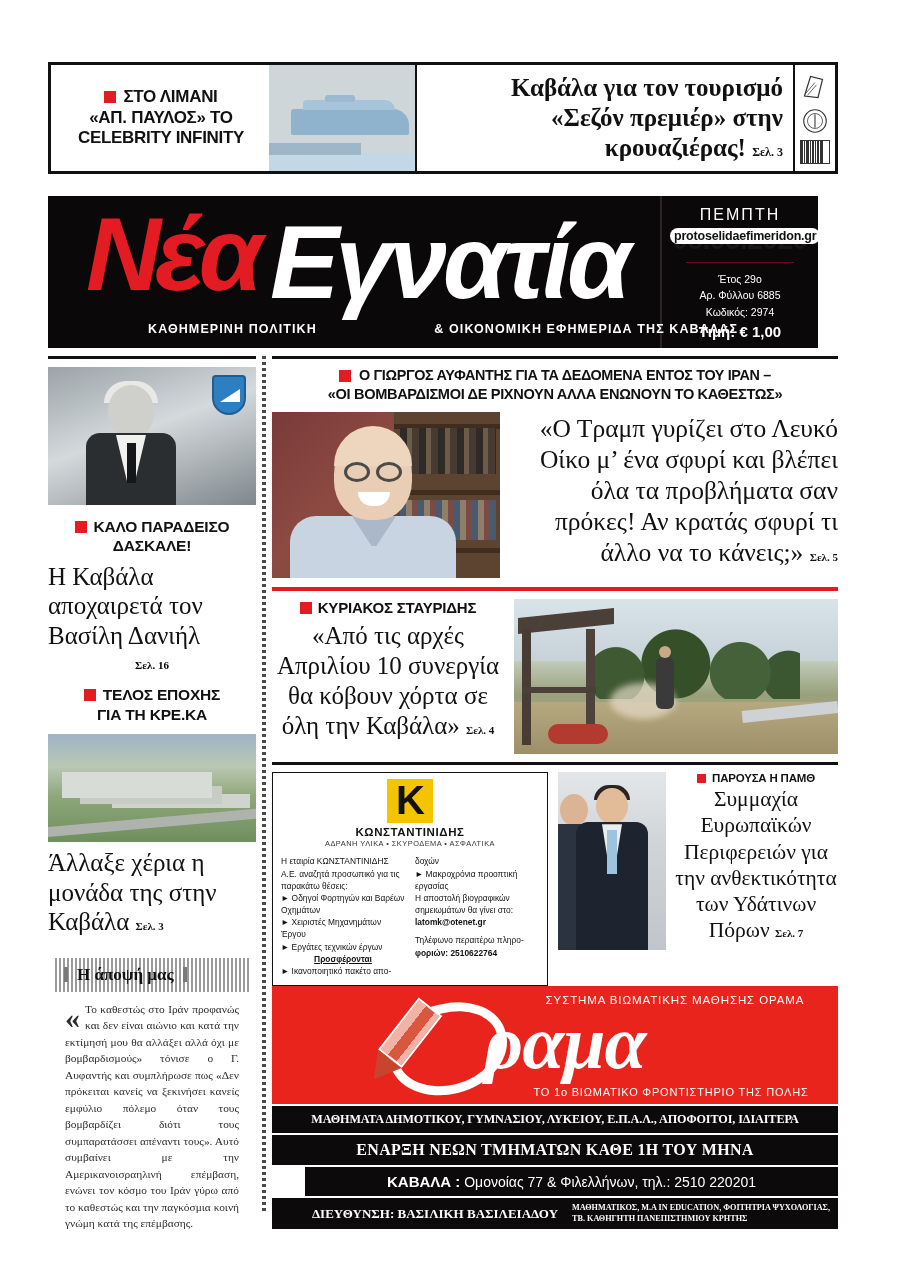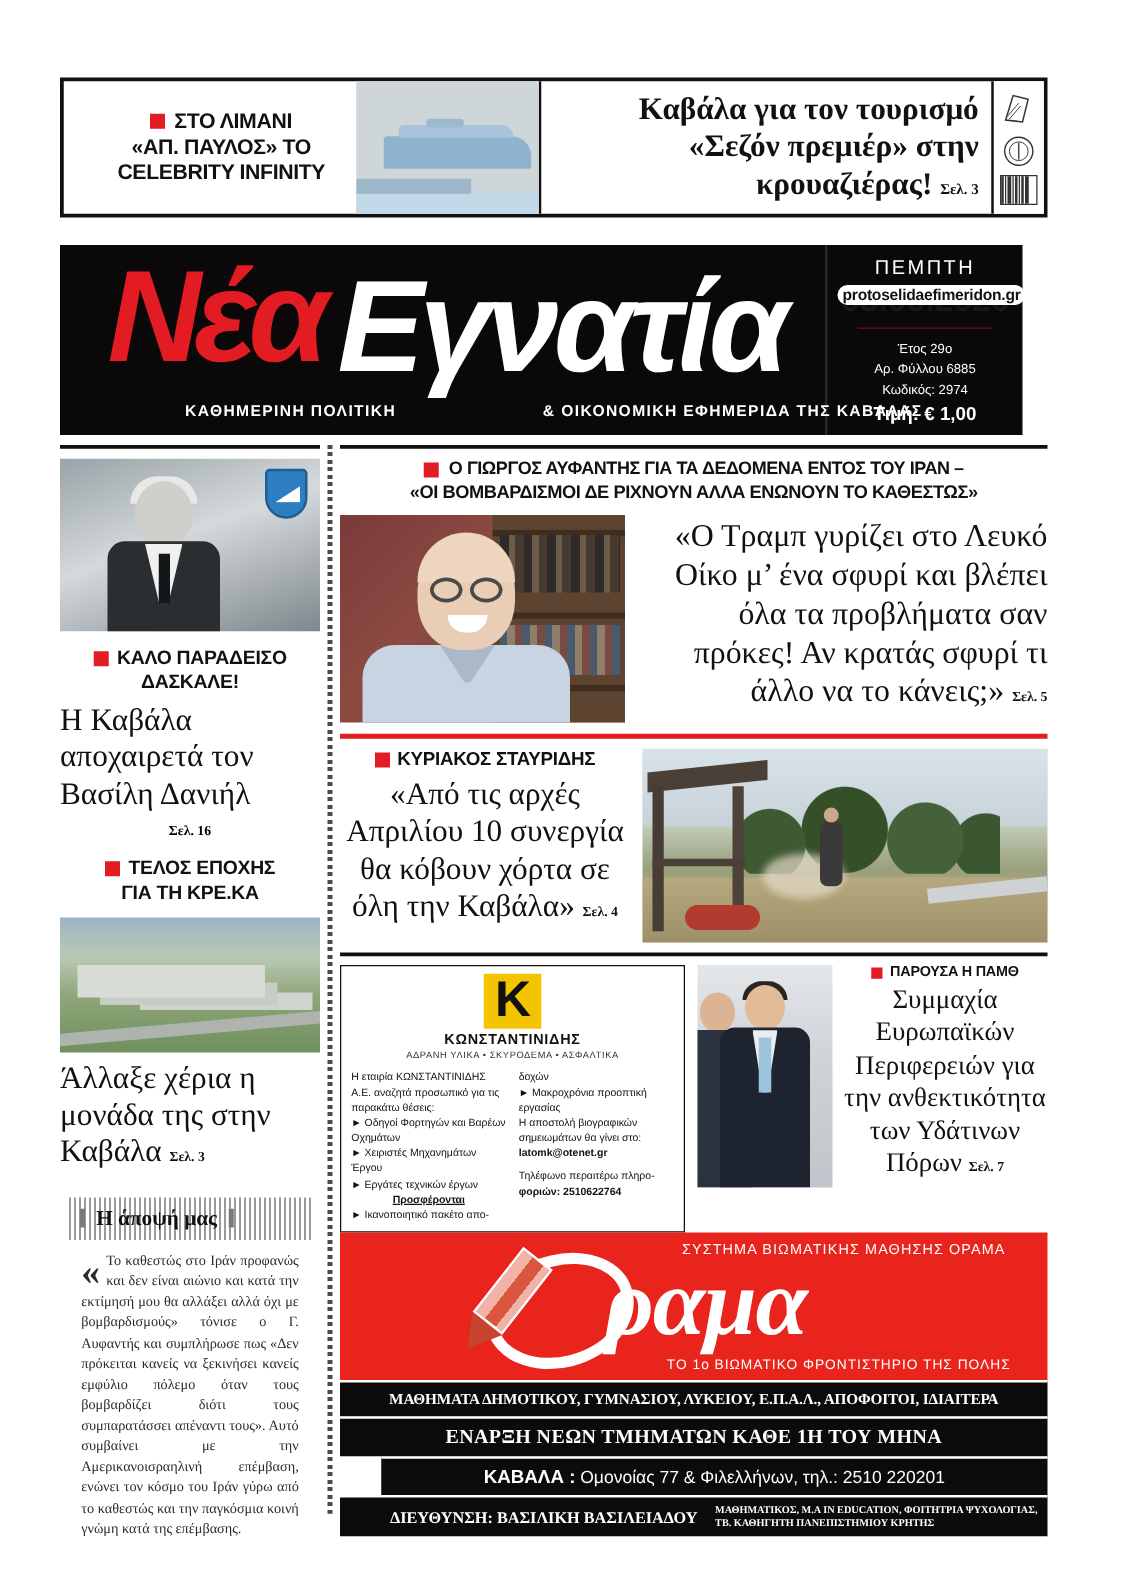--- a/index.html
+++ b/index.html
@@ -14,21 +14,20 @@
 
   
   .top-banner {
     position: absolute; left: 48px; top: 62px; width: 790px; height: 112px;
     border: 3px solid #111; background: #fff; display: flex; align-items: stretch;
   }
   .tb-left {
     width: 218px; flex: 0 0 218px; padding: 6px 6px 6px 8px;
     display: flex; flex-direction: column; justify-content: center; align-items: center;
     text-align: center;
-    margin-left: 16px;
   }
   .tb-left .l1, .tb-left .l2, .tb-left .l3 {
     font-weight: bold; font-size: 17px; line-height: 1.22; letter-spacing: -0.3px; color: #111;
     white-space: nowrap;
   }
   .tb-left .l1 { display: flex; align-items: center; gap: 7px; }
   .redsq { width: 12px; height: 12px; background: #e31c23; display: inline-block; flex: 0 0 12px; }
   .tb-photo {
     width: 146px; flex: 0 0 146px; position: relative; overflow: hidden;
     background: linear-gradient(180deg,#dfeaf2 0%, #cfe0ec 42%, #b9d3e4 55%, #cde0ec 100%);

